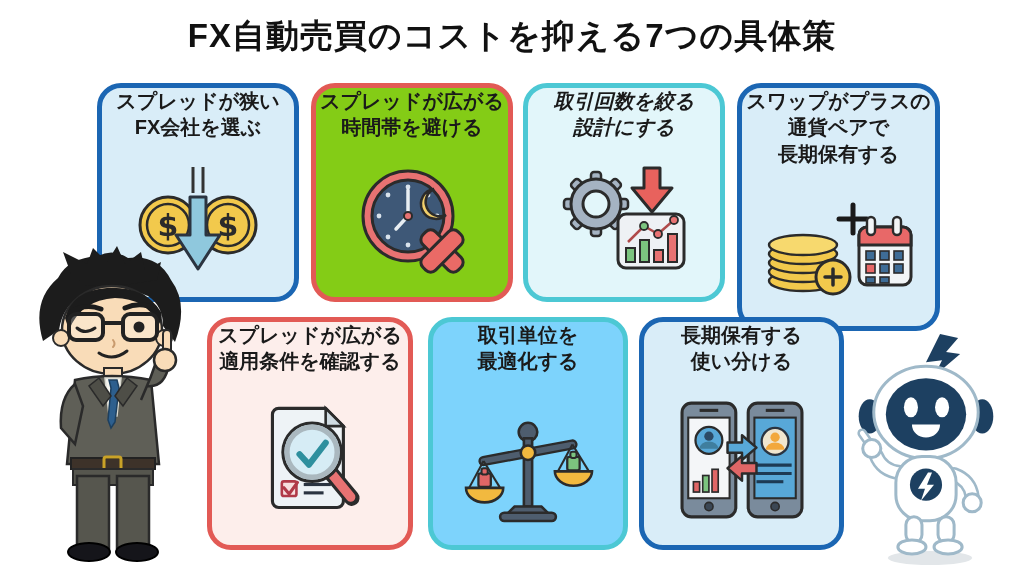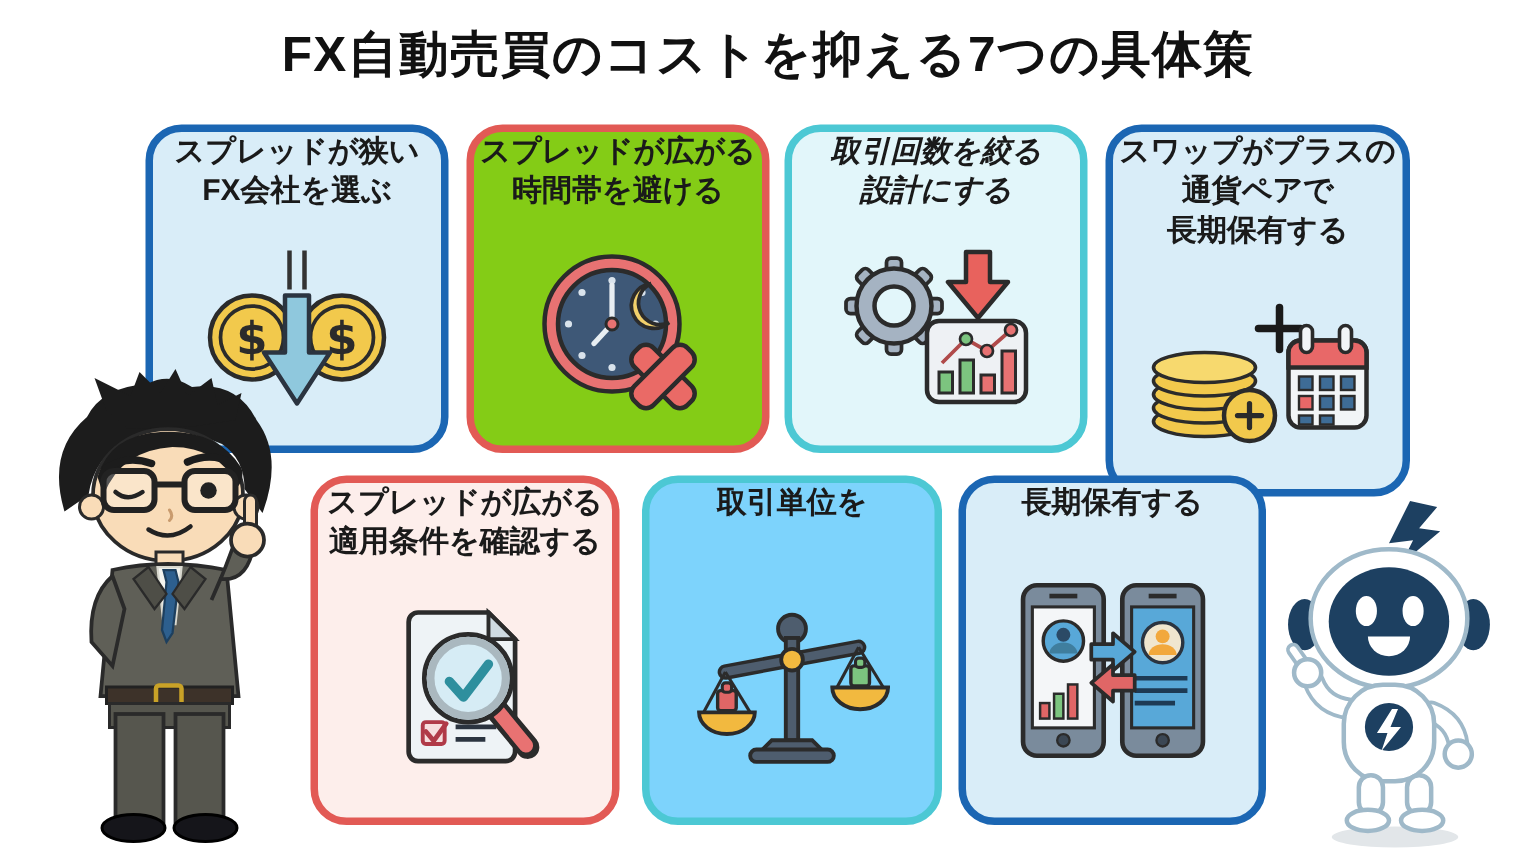--- a/index.html
+++ b/index.html
@@ -192,20 +192,21 @@
         <circle cx="62" cy="50" r="28" fill="#d6ecf5" stroke="#2b2b2b" stroke-width="3"></circle>
         <circle cx="62" cy="50" r="24" fill="none" stroke="#aab8bf" stroke-width="5"></circle>
         <path d="M50 52 l9 10 l16 -21" fill="none" stroke="#2e8f9e" stroke-width="6" stroke-linecap="round" stroke-linejoin="round"></path>
       </svg>
     </div>
   </div>
 
   <div class="card c6" style="border-color: rgb(76, 200, 212); background-color: #7dd3fc;">
     <div class="card-text">
       <span class="line">取引単位を</span>
+      <span class="line">最適化する</span>
     </div>
     <div class="card-icon">
       <svg width="136" height="126" viewBox="0 0 130 122">
         <circle cx="65" cy="34" r="9" fill="#4e5d6e" stroke="#2b2b2b" stroke-width="2.5"></circle>
         <rect x="61" y="40" width="8" height="66" fill="#4e5d6e" stroke="#2b2b2b" stroke-width="2.5"></rect>
         <line x1="22" y1="62" x2="108" y2="46" stroke="#2b2b2b" stroke-width="10" stroke-linecap="round"></line>
         <line x1="22" y1="62" x2="108" y2="46" stroke="#4e5d6e" stroke-width="5.5" stroke-linecap="round"></line>
         <circle cx="65" cy="54" r="7" fill="#f2b93f" stroke="#2b2b2b" stroke-width="2.5"></circle>
         <line x1="22" y1="62" x2="8" y2="88" stroke="#2b2b2b" stroke-width="2"></line>
         <line x1="22" y1="62" x2="38" y2="88" stroke="#2b2b2b" stroke-width="2"></line>
@@ -219,20 +220,21 @@
         <path d="M91 72 h36 a18 14 0 0 1 -36 0 z" fill="#f2b93f" stroke="#2b2b2b" stroke-width="2.5"></path>
         <path d="M52 106 h26 l8 8 h-42 z" fill="#4e5d6e" stroke="#2b2b2b" stroke-width="2.5"></path>
         <rect x="38" y="112" width="54" height="8" rx="4" fill="#4e5d6e" stroke="#2b2b2b" stroke-width="2.5"></rect>
       </svg>
     </div>
   </div>
 
   <div class="card c7" style="border-color: rgb(27, 102, 179); background-color: rgb(217, 237, 248);">
     <div class="card-text">
       <span class="line">長期保有する</span>
+      <span class="line">使い分ける</span>
     </div>
     <div class="card-icon">
       <svg width="140" height="122" viewBox="0 0 132 118">
         <rect x="8" y="4" width="52" height="110" rx="9" fill="#7a8b9c" stroke="#2b2b2b" stroke-width="3"></rect>
         <rect x="14" y="18" width="40" height="78" fill="#f4f6f8" stroke="#2b2b2b" stroke-width="2"></rect>
         <line x1="25" y1="11" x2="43" y2="11" stroke="#2b2b2b" stroke-width="3"></line>
         <circle cx="34" cy="104" r="4" fill="#3b4754" stroke="#2b2b2b" stroke-width="1.5"></circle>
         <circle cx="34" cy="40" r="13" fill="#58a8d8" stroke="#2b2b2b" stroke-width="2.2"></circle>
         <circle cx="34" cy="36" r="4.5" fill="#2b4a66"></circle>
         <path d="M25 48 a9 7 0 0 1 18 0 z" fill="#3f7e9e"></path>

